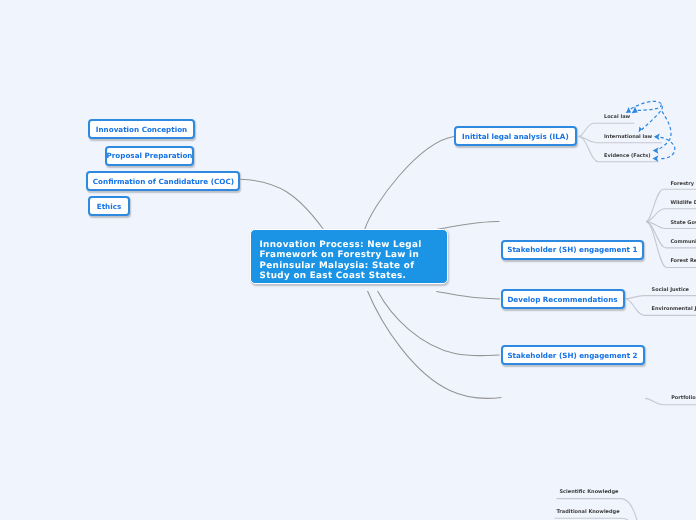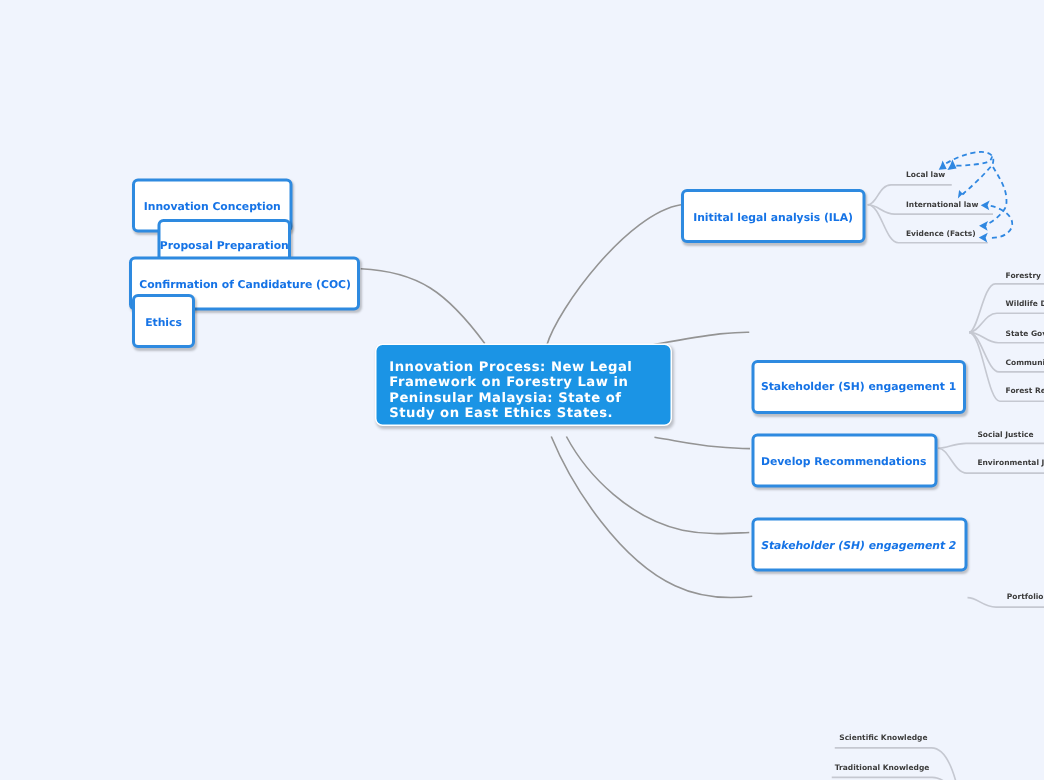--- a/index.html
+++ b/index.html
@@ -8,21 +8,21 @@
        font-family:"DejaVu Sans",sans-serif;position:relative;
        -webkit-font-smoothing:antialiased;text-rendering:geometricPrecision;}
   #canvas{position:absolute;left:0;top:0;width:696px;height:520px;}
   svg.links{position:absolute;left:0;top:0;width:696px;height:520px;}
 
   
   .nbox{position:absolute;border:2px solid #2e8ae0;background:#fff;border-radius:4px;
         box-shadow:1px 1.5px 1.5px rgba(0,0,0,0.22);
         color:#1573e6;font-weight:bold;font-size:7.2px;
         display:flex;align-items:center;justify-content:center;
-        box-sizing:border-box;white-space:nowrap;padding:16px 5px;height:20px;}
+        box-sizing:border-box;white-space:nowrap;padding:0 5px;height:20px;}
 
   
   .root{position:absolute;left:250px;top:229px;width:198px;height:55px;
         background:#1b94e5;border:1.5px solid #ffffff;border-radius:5px;
         color:#fff;box-shadow:1px 1.5px 2px rgba(0,0,0,0.22);
         font-weight:bold;font-size:8.8px;line-height:10.4px;letter-spacing:0.33px;
         box-sizing:border-box;padding:10px 8.5px;}
 
   
   .leaf{position:absolute;color:#3b3b3b;font-size:5px;font-weight:bold;
@@ -31,21 +31,21 @@
   
   #n-left-0{left:88px;   top:119px;   width:107px;}
   #n-left-1{left:105px; top:145.5px; width:89px;}
   #n-left-2{left:86.4px; top:171px;   width:154px;}
   #n-left-3{left:88px;   top:196px;   width:42px;}
 
   
   #n-br-0{left:453.9px; top:126px;   width:123px;}
   #n-br-1{left:500.6px; top:211.9px; width:143.5px;margin-top:28px;}
   #n-br-2{left:500.5px; top:289.4px; width:124px;}
-  #n-br-3{left:500.5px; top:345.2px; width:144px;font-style:italic;}
+  #n-br-3{left:500.5px; top:345.2px; width:144px;}
   #n-br-4{left:502.3px; top:387.4px; width:142.5px;}
 
   
   #lf-0-0{left:604px;   top:114px;}
   #lf-0-1{left:604px;   top:133.5px;}
   #lf-0-2{left:604px;   top:153.2px;}
   #lf-1-0{left:670.4px; top:180.5px;}
   #lf-1-1{left:670.4px; top:200px;}
   #lf-1-2{left:670.4px; top:219.5px;}
   #lf-1-3{left:670.4px; top:238.7px;}
@@ -103,21 +103,21 @@
     <path d="M653.8,136.8 L659.8,133.6 L658.4,136.9 L659.5,140.1 Z"></path>
     <path d="M652.7,150.5 L658.7,147.3 L657.3,150.6 L658.4,153.8 Z"></path>
     <path d="M652.5,158.4 L658.5,155.2 L657.1,158.5 L658.2,161.7 Z"></path>
   </g>
 </svg>
 
 <div class="root">
   <div>Innovation Process: New Legal</div>
   <div>Framework on Forestry Law in</div>
   <div>Peninsular Malaysia: State of</div>
-  <div>Study on East Ethics States.</div>
+  <div>Study on East Coast States.</div>
 </div>
 
 <div class="nbox" id="n-left-0">Innovation Conception</div>
 <div class="nbox" id="n-left-1">Proposal Preparation</div>
 <div class="nbox" id="n-left-2">Confirmation of Candidature (COC)</div>
 <div class="nbox" id="n-left-3">Ethics</div>
 
 <div class="nbox" id="n-br-0">Initital legal analysis (ILA)</div>
 <div class="nbox" id="n-br-1">Stakeholder (SH) engagement 1</div>
 <div class="nbox" id="n-br-2">Develop Recommendations</div>

